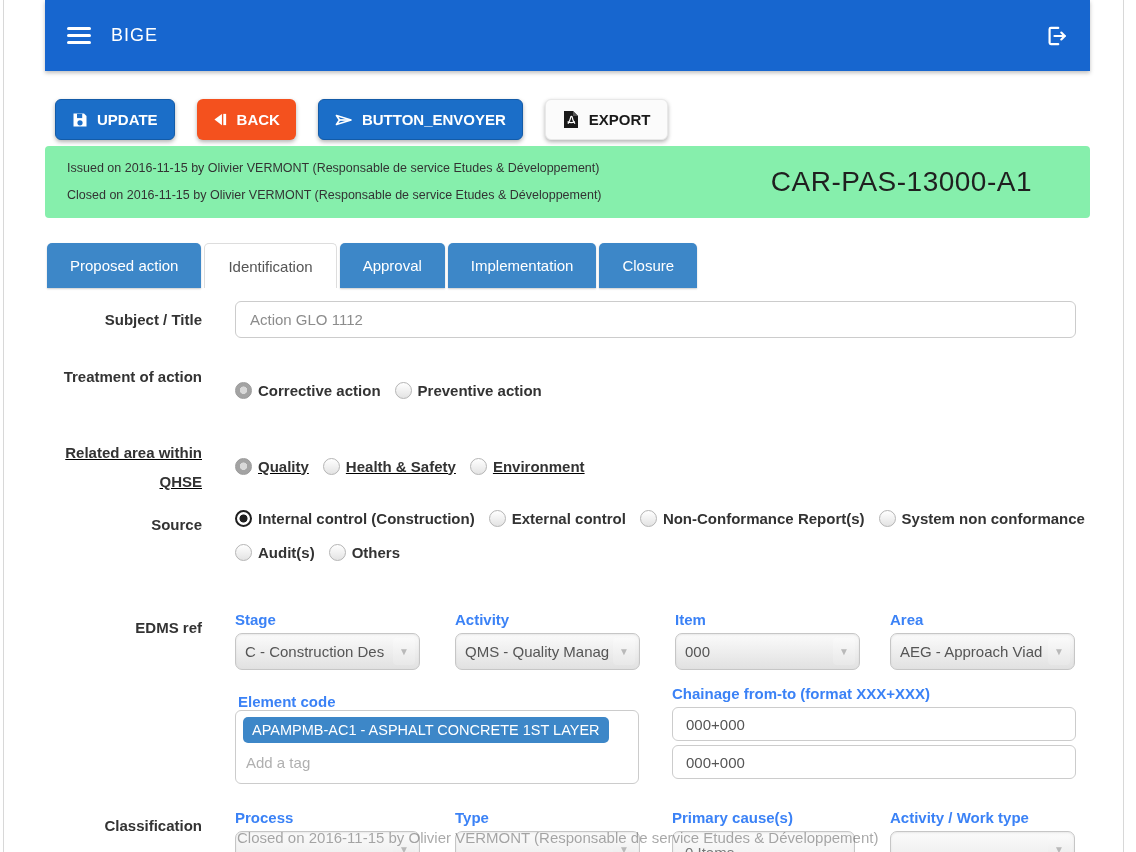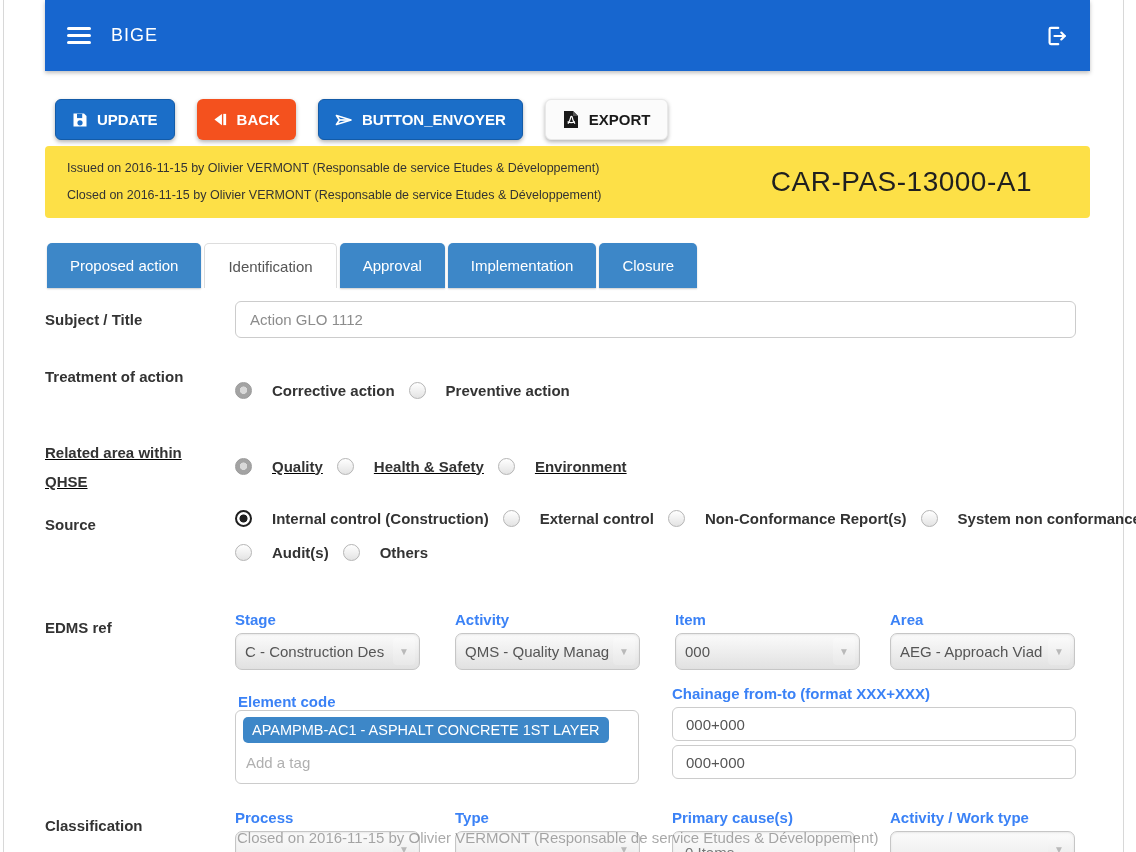--- a/index.html
+++ b/index.html
@@ -23,48 +23,48 @@
   .btn { height:41px; border:none; border-radius:6px; padding:0 16px;
     font-family:"Liberation Sans",sans-serif; font-size:15px; font-weight:bold;
     display:inline-flex; align-items:center; gap:9px; cursor:pointer;
     box-shadow:0 2px 4px rgba(0,0,0,.3); }
   .btn-back { background:#f4511e; color:#fff; }
   .btn-blue { background:#1b6ec8; color:#fff; border:1px solid #135ba8; }
   .btn-export { background:#fbfbfb; color:#1a1a1a; border:1px solid #e8e8e8; }
   .btn svg { display:block; }
 
   
-  .record-panel { margin-top:6px; background:#fde047; border-radius:4px;
+  .record-panel { margin-top:6px; background:#86efac; border-radius:4px;
     padding:15px 22px; height:72px; position:relative; }
   .record-line { font-size:12.5px; color:#333; }
   .record-line + .record-line { margin-top:13px; }
   .record-ref { position:absolute; right:58px; top:50%; transform:translateY(-50%);
     font-size:28px; font-weight:500; color:#1f1f1f; letter-spacing:.5px; }
 
   
   .tabs { margin-top:25px; display:flex; gap:3px; padding-left:2px; }
   .tab { height:45px; display:flex; align-items:center; padding:0 23px; font-size:15px;
     border-radius:5px 5px 0 0; cursor:pointer; }
   .tab.active { background:#fff; color:#555; border:1px solid #ddd; border-bottom:none; }
   .tab.inactive { background:#3d87c8; color:#fff; box-shadow:0 1px 2px rgba(0,0,0,.2); }
 
   
   .form { padding-top:13px; }
   .row { display:grid; grid-template-columns:157px 841px; column-gap:33px; }
-  .flabel { text-align:left; font-weight:bold; font-size:15px; color:#333;
+  .flabel { text-align:right; font-weight:bold; font-size:15px; color:#333;
     line-height:29px; padding-top:2px; }
   .row-center { align-items:center; }
   .row-center .flabel { padding-top:0; line-height:normal; }
 
   .text-input { width:100%; height:37px; border:1px solid #ccc; border-radius:6px;
     font-family:"Liberation Sans",sans-serif; font-size:15px; color:#8c8c8c;
     padding:0 14px; background:#fff; outline:none; }
 
   .radio-line { display:flex; align-items:center; gap:14px; min-height:21px; }
-  .radio-opt { display:flex; align-items:center; gap:20px; cursor:pointer; }
+  .radio-opt { display:flex; align-items:center; gap:6px; cursor:pointer; }
   .radio-circ { width:17px; height:17px; border-radius:50%; flex:0 0 17px;
     border:1px solid #b5b5b5; background:linear-gradient(180deg,#ffffff,#e3e3e3); }
   .radio-circ.sel-gray { border:1px solid #9a9a9a;
     background:radial-gradient(circle at 50% 48%, #d8d8d8 0 3.5px, #a3a3a3 4px); }
   .radio-circ.sel-dark { border:2px solid #1f1f1f;
     background:radial-gradient(circle at 50% 50%, #1f1f1f 0 3.6px, #ffffff 4.4px); }
   .radio-label { font-weight:bold; font-size:15px; color:#333; white-space:nowrap; }
 
   .mt-treat { margin-top:22px; min-height:60px; }
   .mt-rel { margin-top:16px; min-height:60px;text-decoration:underline; }

